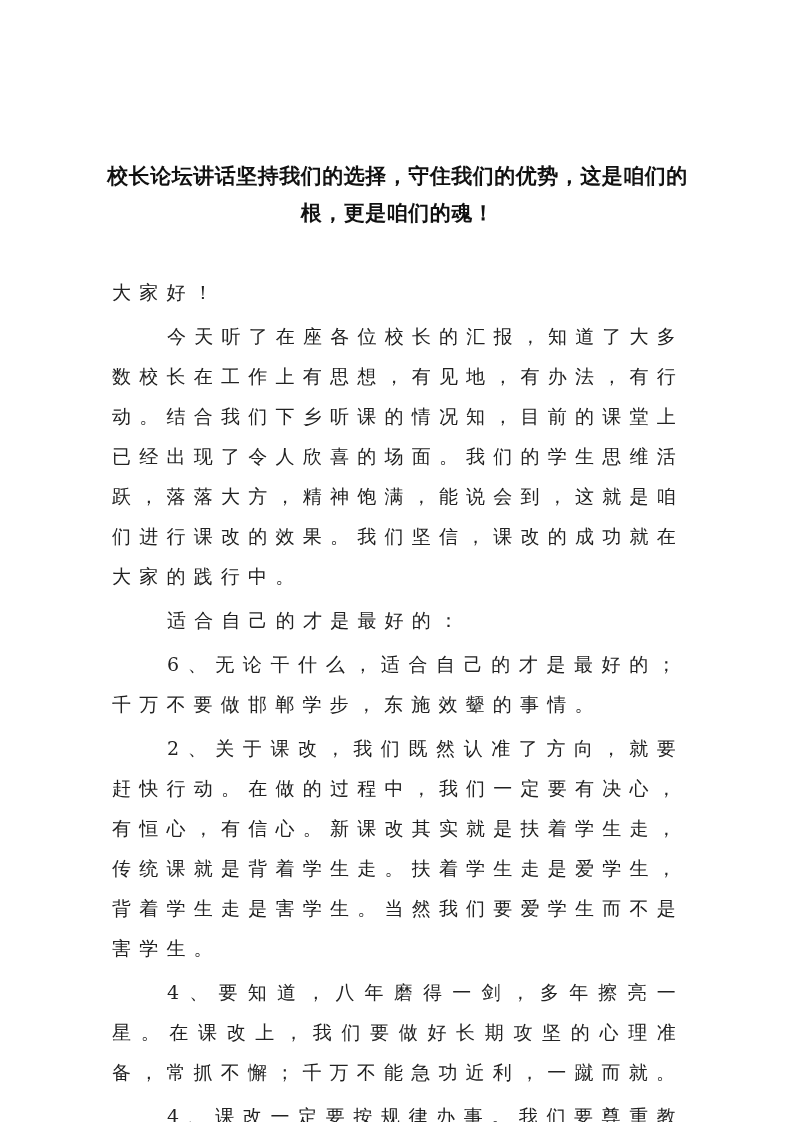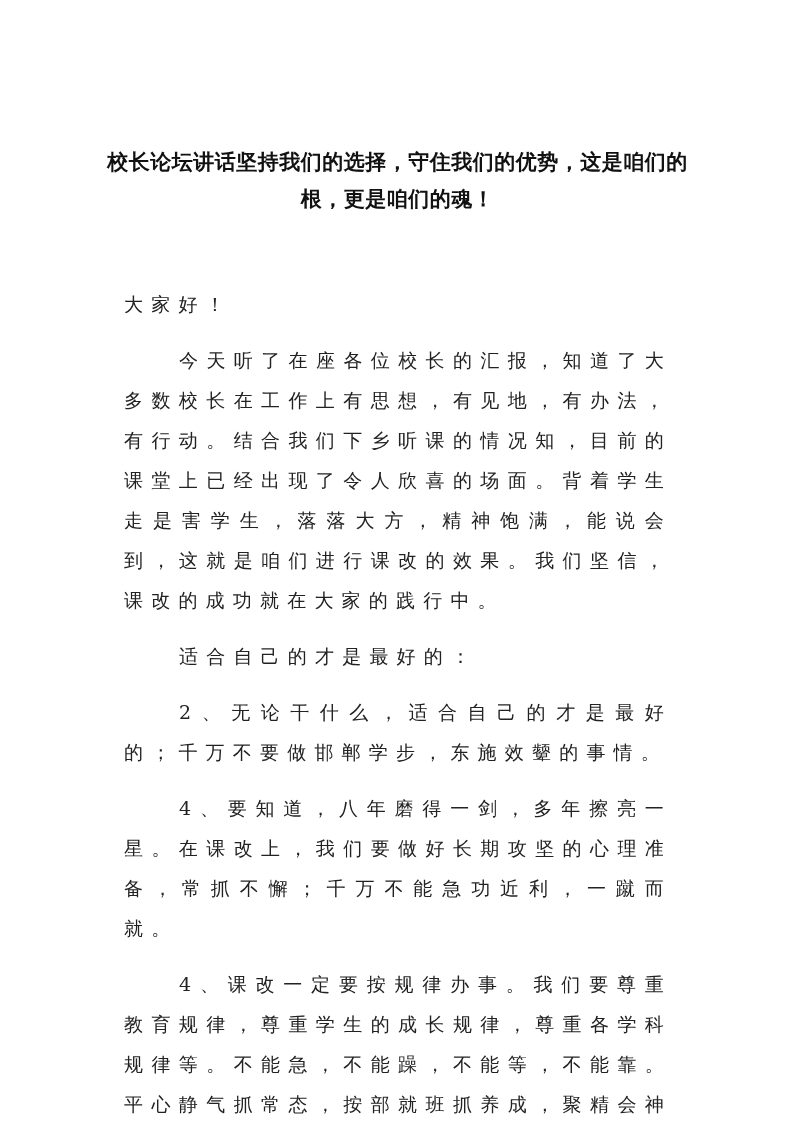--- a/index.html
+++ b/index.html
@@ -1,38 +1,39 @@
 <!DOCTYPE html>
 <html><head>
 <meta charset="utf-8">
 <style>
   html, body { margin:0; padding:0; background:#ffffff; }
   body { width:793px; height:1122px; position:relative; overflow:hidden; }
   .page { position:absolute; left:0; top:0; width:793px; height:1122px; background:#fff; }
   .title {
-    position:absolute; left:100px; width:595px; top:144px;
+    position:absolute; left:100px; width:595px; top:158px;
     font-family:"DejaVu Sans", sans-serif; font-weight:bold;
     font-size:21px; line-height:37px; color:#111; text-align:center;
     letter-spacing:0.5px;
   }
   .body {
     position:absolute; left:108px; width:580px; top:268px;
     font-family:"DejaVu Serif", serif;
     font-size:19px; line-height:40px; color:#222;
     letter-spacing:8.2px;
   }
-  .body p { margin:16px; text-align:justify; text-align-last:left; }
+  .body p { margin:4px; text-align:justify; text-align-last:left; }
   .body p.indent { text-indent:55px; }
 </style>
 </head>
 <body>
 
 <div class="page">
   <div class="title">校长论坛讲话坚持我们的选择，守住我们的优势，这是咱们的根，更是咱们的魂！</div>
   <div class="body">
     <p>大家好！</p>
-    <p class="indent">今天听了在座各位校长的汇报，知道了大多数校长在工作上有思想，有见地，有办法，有行动。结合我们下乡听课的情况知，目前的课堂上已经出现了令人欣喜的场面。背着学生走是害学生，落落大方，精神饱满，能说会到，这就是咱们进行课改的效果。我们坚信，课改的成功就在大家的践行中。</p>
+    <p class="indent">今天听了在座各位校长的汇报，知道了大多数校长在工作上有思想，有见地，有办法，有行动。结合我们下乡听课的情况知，目前的课堂上已经出现了令人欣喜的场面。我们的学生思维活跃，落落大方，精神饱满，能说会到，这就是咱们进行课改的效果。我们坚信，课改的成功就在大家的践行中。</p>
     <p class="indent">适合自己的才是最好的：</p>
-    <p class="indent">2、无论干什么，适合自己的才是最好的；千万不要做邯郸学步，东施效颦的事情。</p>
+    <p class="indent">6、无论干什么，适合自己的才是最好的；千万不要做邯郸学步，东施效颦的事情。</p>
+    <p class="indent">2、关于课改，我们既然认准了方向，就要赶快行动。在做的过程中，我们一定要有决心，有恒心，有信心。新课改其实就是扶着学生走，传统课就是背着学生走。扶着学生走是爱学生，背着学生走是害学生。当然我们要爱学生而不是害学生。</p>
     <p class="indent">4、要知道，八年磨得一剑，多年擦亮一星。在课改上，我们要做好长期攻坚的心理准备，常抓不懈；千万不能急功近利，一蹴而就。</p>
     <p class="indent">4、课改一定要按规律办事。我们要尊重教育规律，尊重学生的成长规律，尊重各学科规律等。不能急，不能躁，不能等，不能靠。平心静气抓常态，按部就班抓养成，聚精会神搞抓管理，全力以赴抓落实。各项工作如果不落到实处，那只能是纸</p>
   </div>
 </div>
 
 </body></html>

